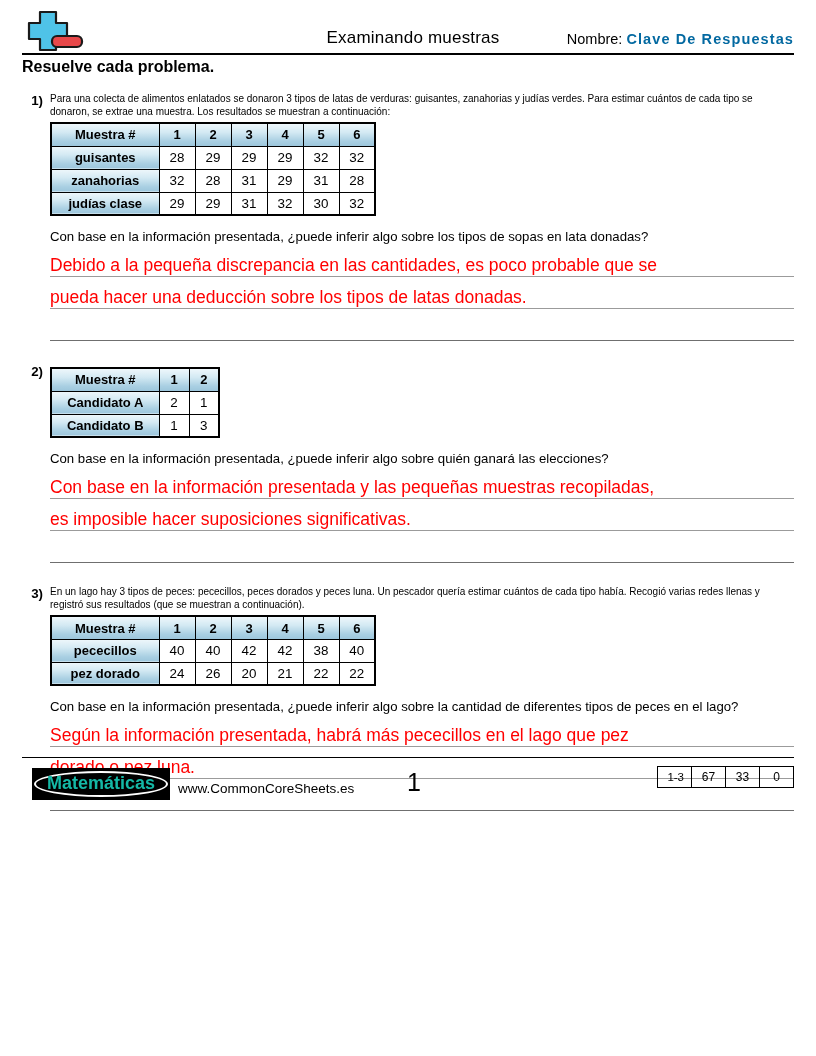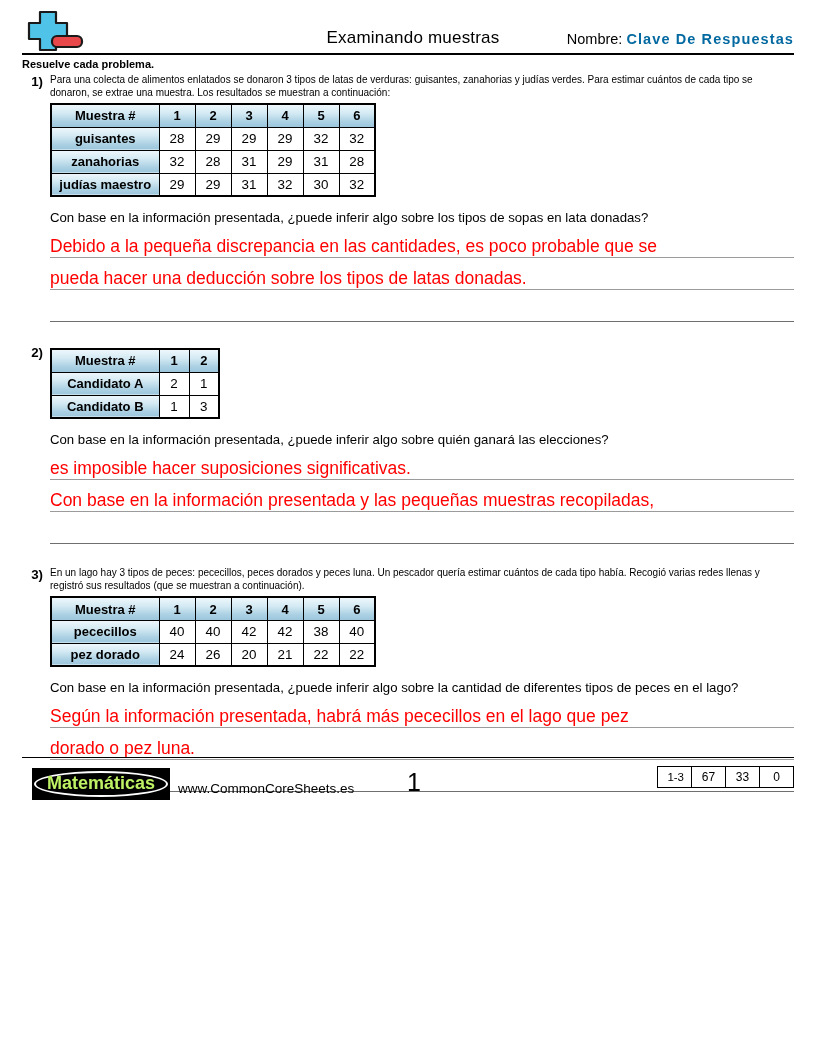--- a/index.html
+++ b/index.html
@@ -59,24 +59,24 @@
     font-weight: bold;
     letter-spacing: 1.1px;
   }
   .header-rule {
     border-top: 2.5px solid #000;
     margin-top: 1px;
   }
 
   
   .instructions {
-    font-size: 11px;
+    font-size: 16px;
     font-weight: bold;
     margin-top: 3px;
-    margin-bottom: 3px;
+    margin-bottom: 16px;
   }
 
   
   .problem {
     position: relative;
     display: flex;
     font-size: 13.3px;
   }
   .problem-num {
     width: 28px;
@@ -183,21 +183,21 @@
     background: #000;
     width: 138px;
     height: 32px;
     display: flex;
     align-items: center;
     justify-content: center;
   }
   .brand-badge .oval {
     border: 2.5px solid #ffffff;
     border-radius: 50%;
-    color: #bef264;
+    color: #14b8a6;
     font-weight: bold;
     font-size: 18px;
     padding: 1px 11px 2px 11px;
     line-height: 1.05;
     white-space: nowrap;
   }
   .site-url {
     position: absolute;
     left: 156px;
     top: 13px;
@@ -288,21 +288,21 @@
         <tr>
           <th class="rowhead">zanahorias</th>
           <td class="val">32</td>
           <td class="val">28</td>
           <td class="val">31</td>
           <td class="val">29</td>
           <td class="val">31</td>
           <td class="val">28</td>
         </tr>
         <tr>
-          <th class="rowhead">judías maestro</th>
+          <th class="rowhead">judías clase</th>
           <td class="val">29</td>
           <td class="val">29</td>
           <td class="val">31</td>
           <td class="val">32</td>
           <td class="val">30</td>
           <td class="val">32</td>
         </tr>
       </tbody>
         </table>
 
@@ -340,24 +340,24 @@
           <th class="rowhead">Candidato B</th>
           <td class="val">1</td>
           <td class="val">3</td>
         </tr>
       </tbody>
         </table>
 
       <div class="question">Con base en la información presentada, ¿puede inferir algo sobre quién ganará las elecciones?</div>
 
       <div class="answer-line">
+        <span class="answer-text">Con base en la información presentada y las pequeñas muestras recopiladas,</span>
+      </div>
+      <div class="answer-line">
         <span class="answer-text">es imposible hacer suposiciones significativas.</span>
-      </div>
-      <div class="answer-line">
-        <span class="answer-text">Con base en la información presentada y las pequeñas muestras recopiladas,</span>
       </div>
       <div class="blank-line"></div>
     </div>
   </div>
 
   <div class="spacer-md"></div>
 
   <div class="problem">
     <div class="problem-num">3)</div>
     <div class="problem-body">

